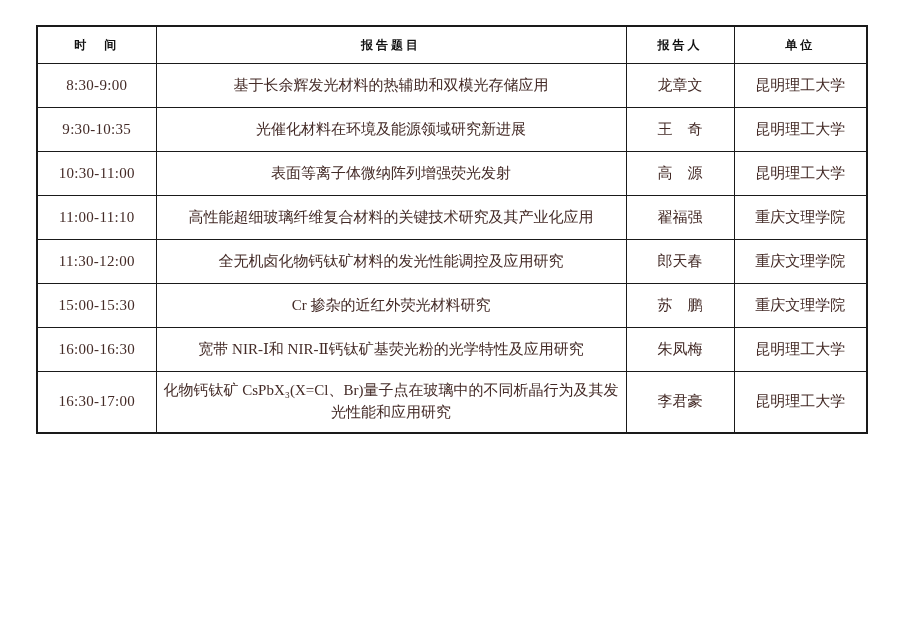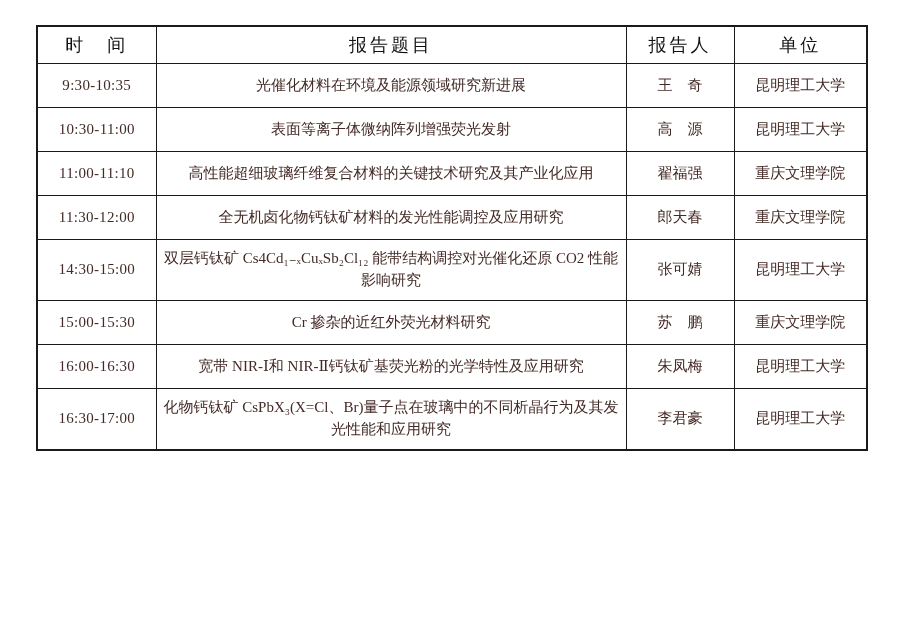--- a/index.html
+++ b/index.html
@@ -28,22 +28,22 @@
   }
   table.schedule {
     border: 2.5px solid var(--line-color, #1a1a1a);
   }
   col.c-time    { width: 119px; }
   col.c-title   { width: 470px; }
   col.c-speaker { width: 108px; }
   col.c-unit    { width: 133px; }
   th {
     height: 36px;
-    font-size: 18px;
-    font-weight: normal;
+    font-size: 12px;
+    font-weight: bold;
     color: var(--header-color, #111111);
     letter-spacing: 3px;
     text-align: center;
     vertical-align: middle;
     padding: 0 18px;
   }
   td {
     height: 39px;
     font-size: 15px;
     color: var(--text-color, #432a26);
@@ -70,20 +70,26 @@
     <thead>
       <tr>
         <th>时　间</th>
         <th>报告题目</th>
         <th>报告人</th>
         <th>单位</th>
       </tr>
     </thead>
     <tbody>
       <tr>
+        <td class="time-cell">8:30-9:00</td>
+        <td>基于长余辉发光材料的热辅助和双模光存储应用</td>
+        <td>龙章文</td>
+        <td>昆明理工大学</td>
+      </tr>
+      <tr>
         <td class="time-cell">9:30-10:35</td>
         <td>光催化材料在环境及能源领域研究新进展</td>
         <td>王　奇</td>
         <td>昆明理工大学</td>
       </tr>
       <tr>
         <td class="time-cell">10:30-11:00</td>
         <td>表面等离子体微纳阵列增强荧光发射</td>
         <td>高　源</td>
         <td>昆明理工大学</td>
@@ -92,26 +98,20 @@
         <td class="time-cell">11:00-11:10</td>
         <td>高性能超细玻璃纤维复合材料的关键技术研究及其产业化应用</td>
         <td>翟福强</td>
         <td>重庆文理学院</td>
       </tr>
       <tr>
         <td class="time-cell">11:30-12:00</td>
         <td>全无机卤化物钙钛矿材料的发光性能调控及应用研究</td>
         <td>郎天春</td>
         <td>重庆文理学院</td>
-      </tr>
-      <tr class="tall">
-        <td class="time-cell">14:30-15:00</td>
-        <td>双层钙钛矿 Cs4Cd₁₋ₓCuₓSb₂Cl₁₂ 能带结构调控对光催化还原 CO2 性能影响研究</td>
-        <td>张可婧</td>
-        <td>昆明理工大学</td>
       </tr>
       <tr>
         <td class="time-cell">15:00-15:30</td>
         <td>Cr 掺杂的近红外荧光材料研究</td>
         <td>苏　鹏</td>
         <td>重庆文理学院</td>
       </tr>
       <tr>
         <td class="time-cell">16:00-16:30</td>
         <td>宽带 NIR-Ⅰ和 NIR-Ⅱ钙钛矿基荧光粉的光学特性及应用研究</td>

